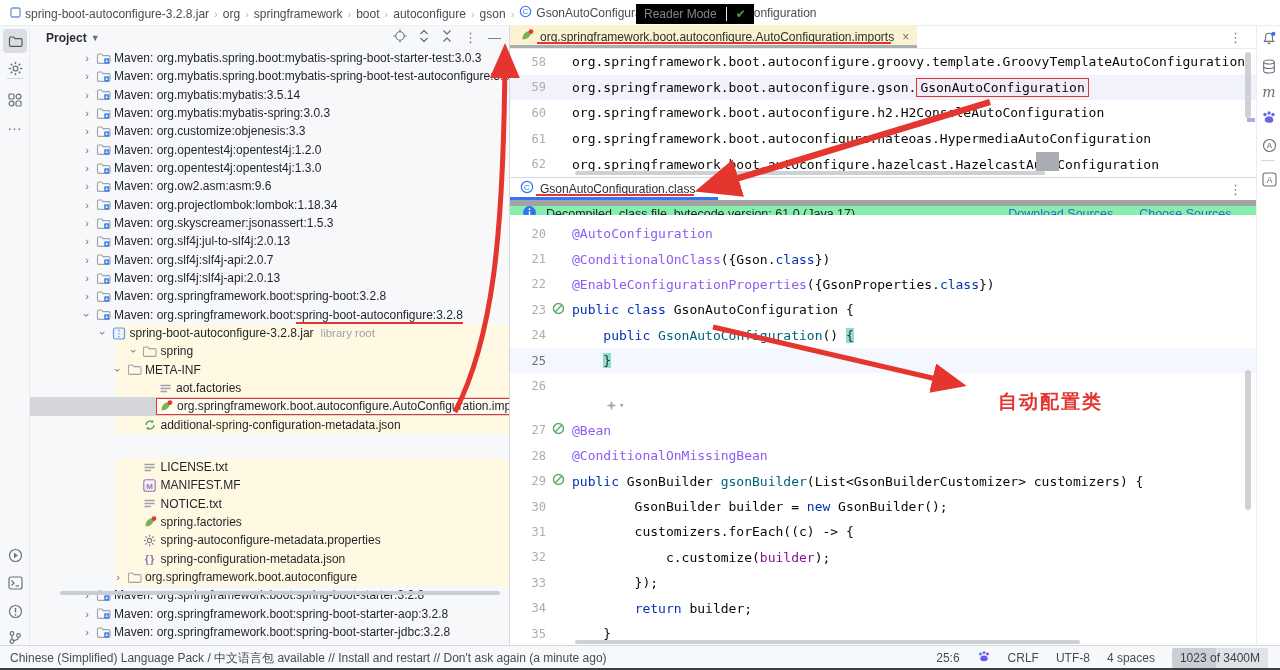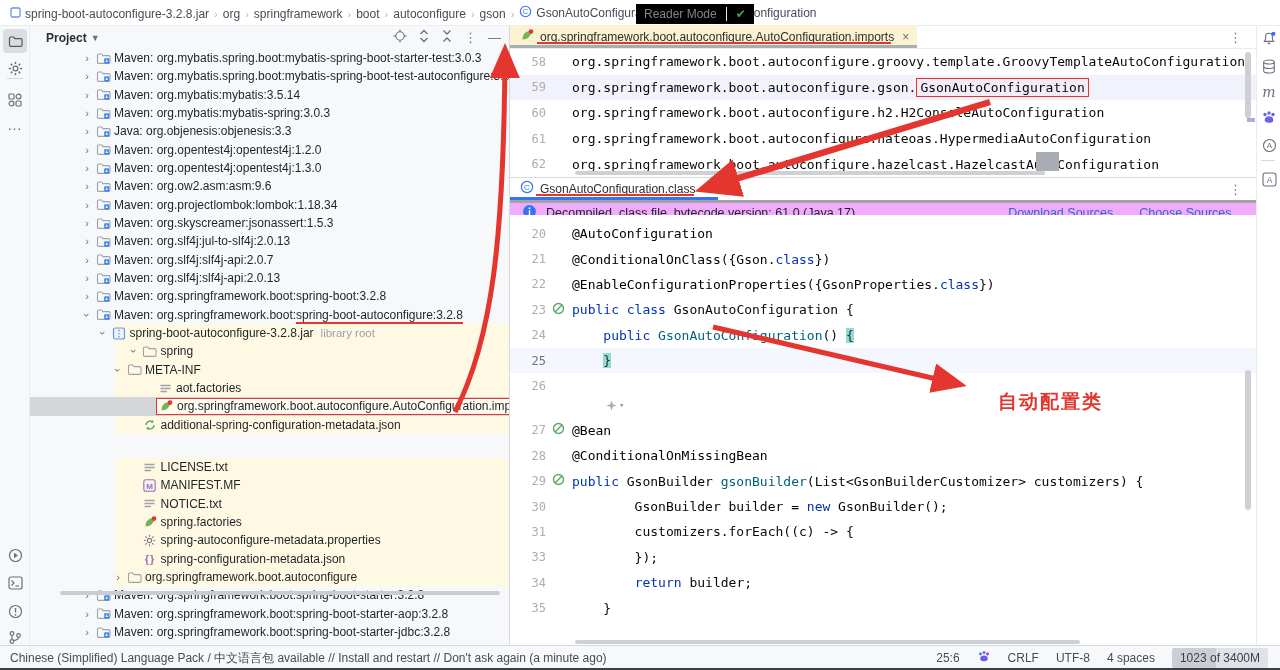--- a/index.html
+++ b/index.html
@@ -42,33 +42,33 @@
   .tab-ind{position:absolute;left:0;right:0;bottom:0;height:3px;}
   .tab-kebab{position:absolute;right:14px;top:4px;color:#6C707E;font-size:13px;}
   .edcontent{position:absolute;left:510px;width:746px;background:#fff;overflow:hidden;
              font-family:"DejaVu Sans Mono","Liberation Mono",monospace;font-size:13px;}
   .cline{position:relative;display:flex;align-items:center;white-space:pre;}
   .lnum{width:36px;text-align:right;color:#ADADAD;font-size:12px;flex:none;
         font-family:"DejaVu Sans Mono",monospace;}
   .gut{width:26px;height:100%;position:relative;flex:none;}
   .gicon{position:absolute;left:6px;top:50%;transform:translateY(-50%);}
   .cur .lnum{color:#70737B;}
-  .sg-p{color:#080808;} .sg-kw{color:#0033B3;} .sg-ann{color:#000000;}
+  .sg-p{color:#080808;} .sg-kw{color:#0033B3;} .sg-ann{color:#8b5cf6;}
   .sg-mth{color:#00627A;} .sg-pur{color:#871094;}
   .sg-bh{background:#8FDCD2;}
   .sg-box{background:#F3EBF6;border:1.5px solid #E5352F;padding:1px 3px;margin:-2px 0;}
   
   .ed1lines .cline{height:25.6px;}
   .hlrow{background:#F1F2FB;}
   .readermode{position:absolute;left:636px;top:4px;height:20px;background:#000000;display:flex;align-items:center;gap:9px;
               padding:0 8px;font-size:12px;color:#80848E;z-index:6;}
   .rm-div{width:1px;height:14px;background:#E3E5E9;}
   .rm-check{color:#4D9E55;font-size:12px;}
   
-  .banner{position:absolute;left:510px;top:200px;width:746px;height:23px;background:#f0abfc;border-top:3px solid #a3a3a3;border-bottom:1px solid #E4EBF5;
+  .banner{position:absolute;left:510px;top:200px;width:746px;height:23px;background:#86efac;border-top:6px solid #a3a3a3;border-bottom:1px solid #E4EBF5;
           box-sizing:border-box;display:flex;align-items:center;gap:9px;padding:0 14px 0 12px;font-size:12.5px;color:#1F2329;}
   .b-links{margin-left:auto;display:flex;gap:26px;}
   .b-link{color:#3068C9;}
   
   .ed2lines .cline{height:25.4px;}
   .curline{background:#F4F7FD;}
   .inlayrow{height:19px;position:relative;}
   .inlay{position:absolute;left:96px;top:1px;display:flex;align-items:center;gap:2px;color:#9AA0A8;font-size:9px;}
   
   .sbar{position:absolute;background:#CDD0D5;border-radius:3px;}
@@ -260,21 +260,21 @@
       </div>
       <div class="trow" style="padding-left: 50px;">
         <span class="tchev">›</span>
         <span class="tico">
           <svg width="15" height="13" viewBox="0 0 15 13">
             <path d="M1.5 3.2q0-1.2 1.2-1.2h3l1.3 1.6h5.8q1.2 0 1.2 1.2v5.4q0 1.2-1.2 1.2H2.7q-1.2 0-1.2-1.2z" fill="#F5F8FD" stroke="#9DA2AB" stroke-width="1.1"></path>
             <rect x="8.2" y="6.2" width="5" height="5.3" rx="1" fill="#3B82E8"></rect>
             <path d="M10.7 7.4 v2.6 M9.5 8.8 l1.2 1.2 1.2-1.2" stroke="#fff" stroke-width="0.9" fill="none"></path>
           </svg>
         </span>
-        <span class="tlabel">Java: org.objenesis:objenesis:3.3</span>
+        <span class="tlabel">Maven: org.customize:objenesis:3.3</span>
       </div>
       <div class="trow" style="padding-left: 50px;">
         <span class="tchev">›</span>
         <span class="tico">
           <svg width="15" height="13" viewBox="0 0 15 13">
             <path d="M1.5 3.2q0-1.2 1.2-1.2h3l1.3 1.6h5.8q1.2 0 1.2 1.2v5.4q0 1.2-1.2 1.2H2.7q-1.2 0-1.2-1.2z" fill="#F5F8FD" stroke="#9DA2AB" stroke-width="1.1"></path>
             <rect x="8.2" y="6.2" width="5" height="5.3" rx="1" fill="#3B82E8"></rect>
             <path d="M10.7 7.4 v2.6 M9.5 8.8 l1.2 1.2 1.2-1.2" stroke="#fff" stroke-width="0.9" fill="none"></path>
           </svg>
         </span>
@@ -651,20 +651,21 @@
               <circle cx="6.5" cy="6.5" r="5" fill="none" stroke="#59A869" stroke-width="1.4"></circle>
               <line x1="3" y1="10" x2="10" y2="3" stroke="#59A869" stroke-width="1.4"></line>
             </svg></span></span><span class="ltext"><span class="sg-ann">@Bean</span></span></div>
       <div class="cline"><span class="lnum">28</span><span class="gut"></span><span class="ltext"><span class="sg-ann">@ConditionalOnMissingBean</span></span></div>
       <div class="cline"><span class="lnum">29</span><span class="gut"><span class="gicon"><svg width="13" height="13" viewBox="0 0 13 13">
               <circle cx="6.5" cy="6.5" r="5" fill="none" stroke="#59A869" stroke-width="1.4"></circle>
               <line x1="3" y1="10" x2="10" y2="3" stroke="#59A869" stroke-width="1.4"></line>
             </svg></span></span><span class="ltext"><span class="sg-kw">public</span><span class="sg-p"> GsonBuilder </span><span class="sg-mth">gsonBuilder</span><span class="sg-p">(List&lt;GsonBuilderCustomizer&gt; customizers) {</span></span></div>
       <div class="cline"><span class="lnum">30</span><span class="gut"></span><span class="ltext"><span class="sg-p">        GsonBuilder builder = </span><span class="sg-kw">new</span><span class="sg-p"> GsonBuilder();</span></span></div>
       <div class="cline"><span class="lnum">31</span><span class="gut"></span><span class="ltext"><span class="sg-p">        customizers.forEach((c) -&gt; {</span></span></div>
+      <div class="cline"><span class="lnum">32</span><span class="gut"></span><span class="ltext"><span class="sg-p">            c.customize(</span><span class="sg-pur">builder</span><span class="sg-p">);</span></span></div>
       <div class="cline"><span class="lnum">33</span><span class="gut"></span><span class="ltext"><span class="sg-p">        });</span></span></div>
       <div class="cline"><span class="lnum">34</span><span class="gut"></span><span class="ltext"><span class="sg-p">        </span><span class="sg-kw">return</span><span class="sg-p"> builder;</span></span></div>
       <div class="cline"><span class="lnum">35</span><span class="gut"></span><span class="ltext"><span class="sg-p">    }</span></span></div>
     </div>
   <div class="sbar" style="left:1245px;top:370px;width:6px;height:140px"></div>
   <div class="sbar" style="left:575px;top:640px;width:505px;height:4px"></div>
 
   <div class="anno-cn">自动配置类</div>
 
   <div class="rstrip">

